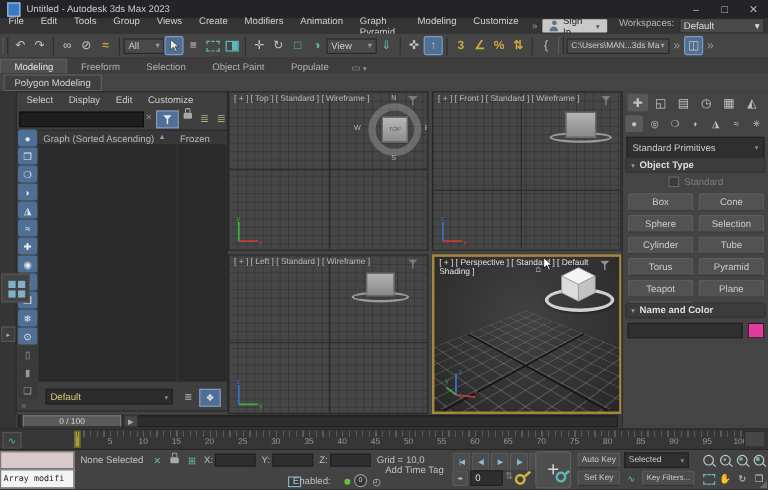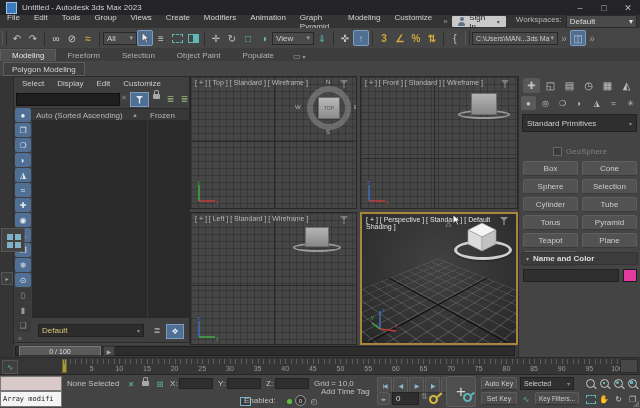--- a/index.html
+++ b/index.html
@@ -336,21 +336,21 @@
     </div>
     <div id="sx-search"></div>
     <span id="sx-clear">✕</span>
     <span id="sx-filter">
         <span class="i-funnel"></span>
       </span>
     <span id="sx-lock" class="i-lock"></span>
     <span class="sx-tool" style="left:150px;">≣</span>
     <span class="sx-tool" style="left:164px;">≣</span>
     <div id="sx-header">
-      <span id="sx-col-name">Auto (Sorted Ascending)</span>
+      <span id="sx-col-name">Graph (Sorted Ascending)</span>
       <span id="sx-sort">▲</span>
       <span id="sx-col-frozen">Frozen</span>
     </div>
     <div id="sx-list">
         <div id="sx-frozen-div"></div>
       </div>
     <div id="sx-toggles">
         <div class="sx-toggle on">●</div>
         <div class="sx-toggle on">❐</div>
         <div class="sx-toggle on">❍</div>
@@ -469,23 +469,27 @@
       <span class="cp-cat">❍</span>
       <span class="cp-cat">◗</span>
       <span class="cp-cat">◮</span>
       <span class="cp-cat">≈</span>
       <span class="cp-cat">✳</span>
     </div>
     <div id="cp-dd">
       <span>Standard Primitives</span>
       <span style="color:#888;font-size:6px;">▾</span>
     </div>
+    <div class="rollout" id="ro-objtype">
+      <span class="rcaret">▾</span>
+      <span>Object Type</span>
+    </div>
     <div id="autogrid-row">
       <span id="autogrid-box"></span>
-      <span>GeoSphere</span>
+      <span>Standard</span>
     </div>
     <div id="obj-buttons">
         <div class="obj-btn">Box</div>
         <div class="obj-btn">Cone</div>
         <div class="obj-btn">Sphere</div>
         <div class="obj-btn">Selection</div>
         <div class="obj-btn">Cylinder</div>
         <div class="obj-btn">Tube</div>
         <div class="obj-btn">Torus</div>
         <div class="obj-btn">Pyramid</div>

